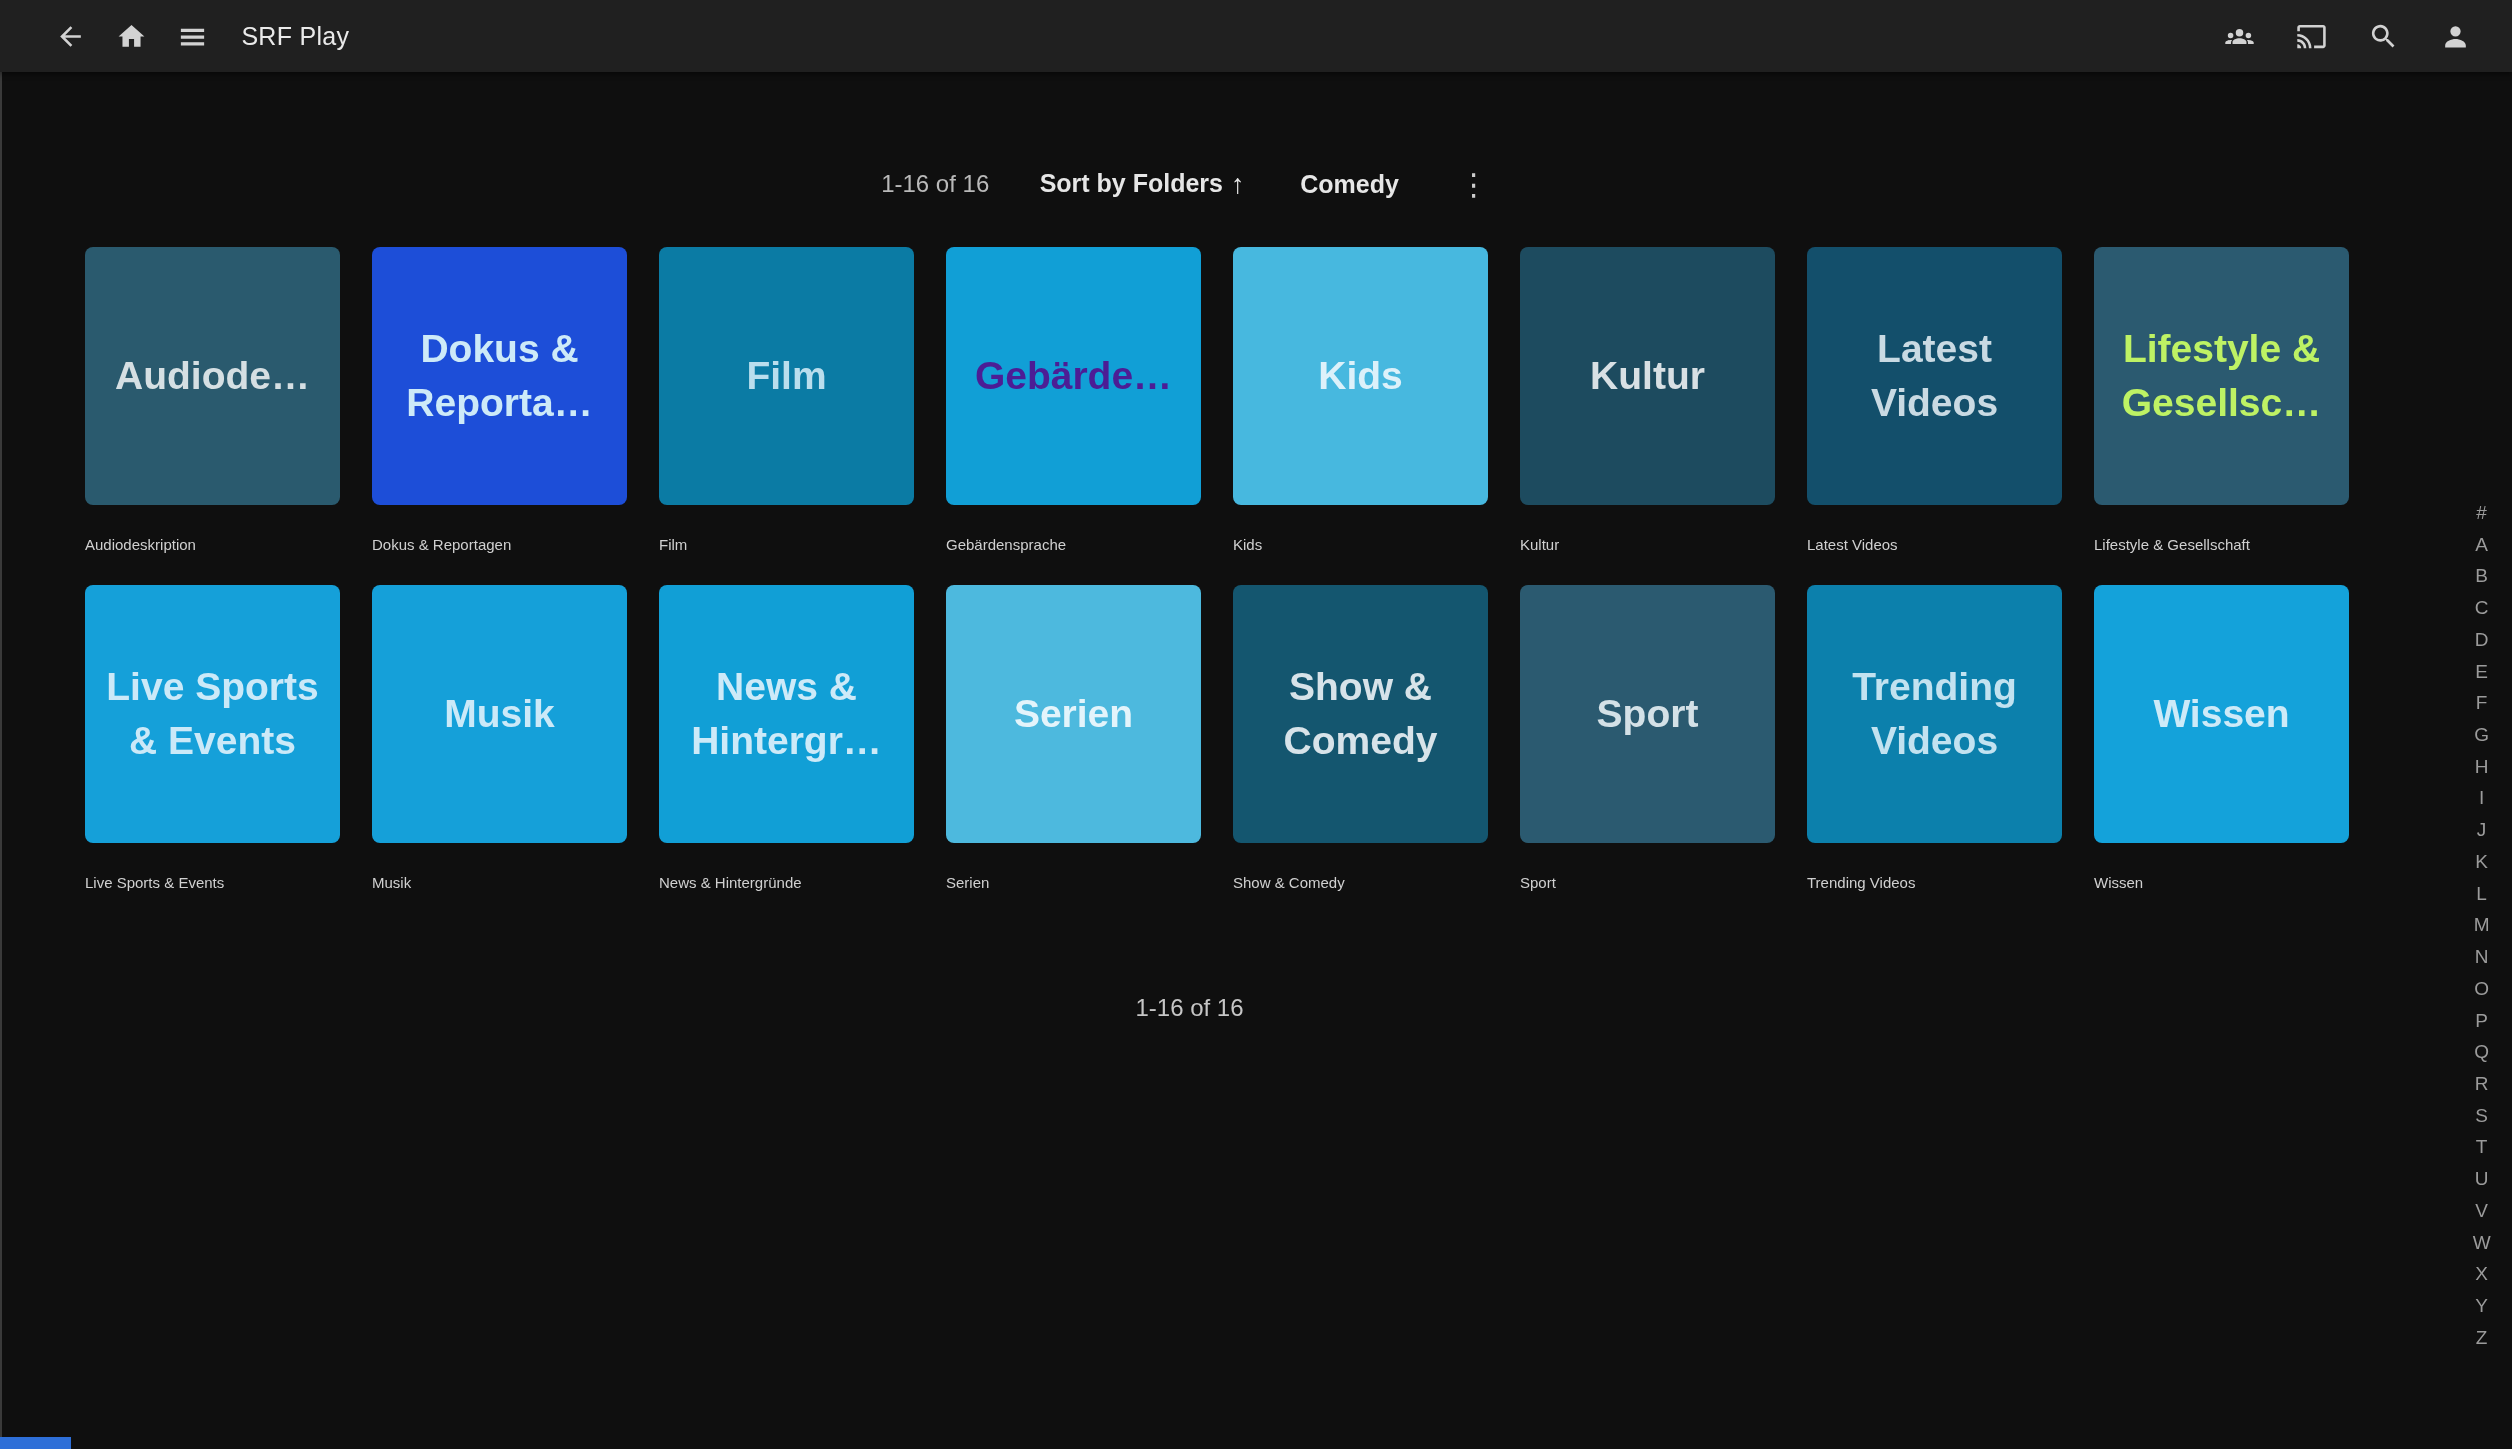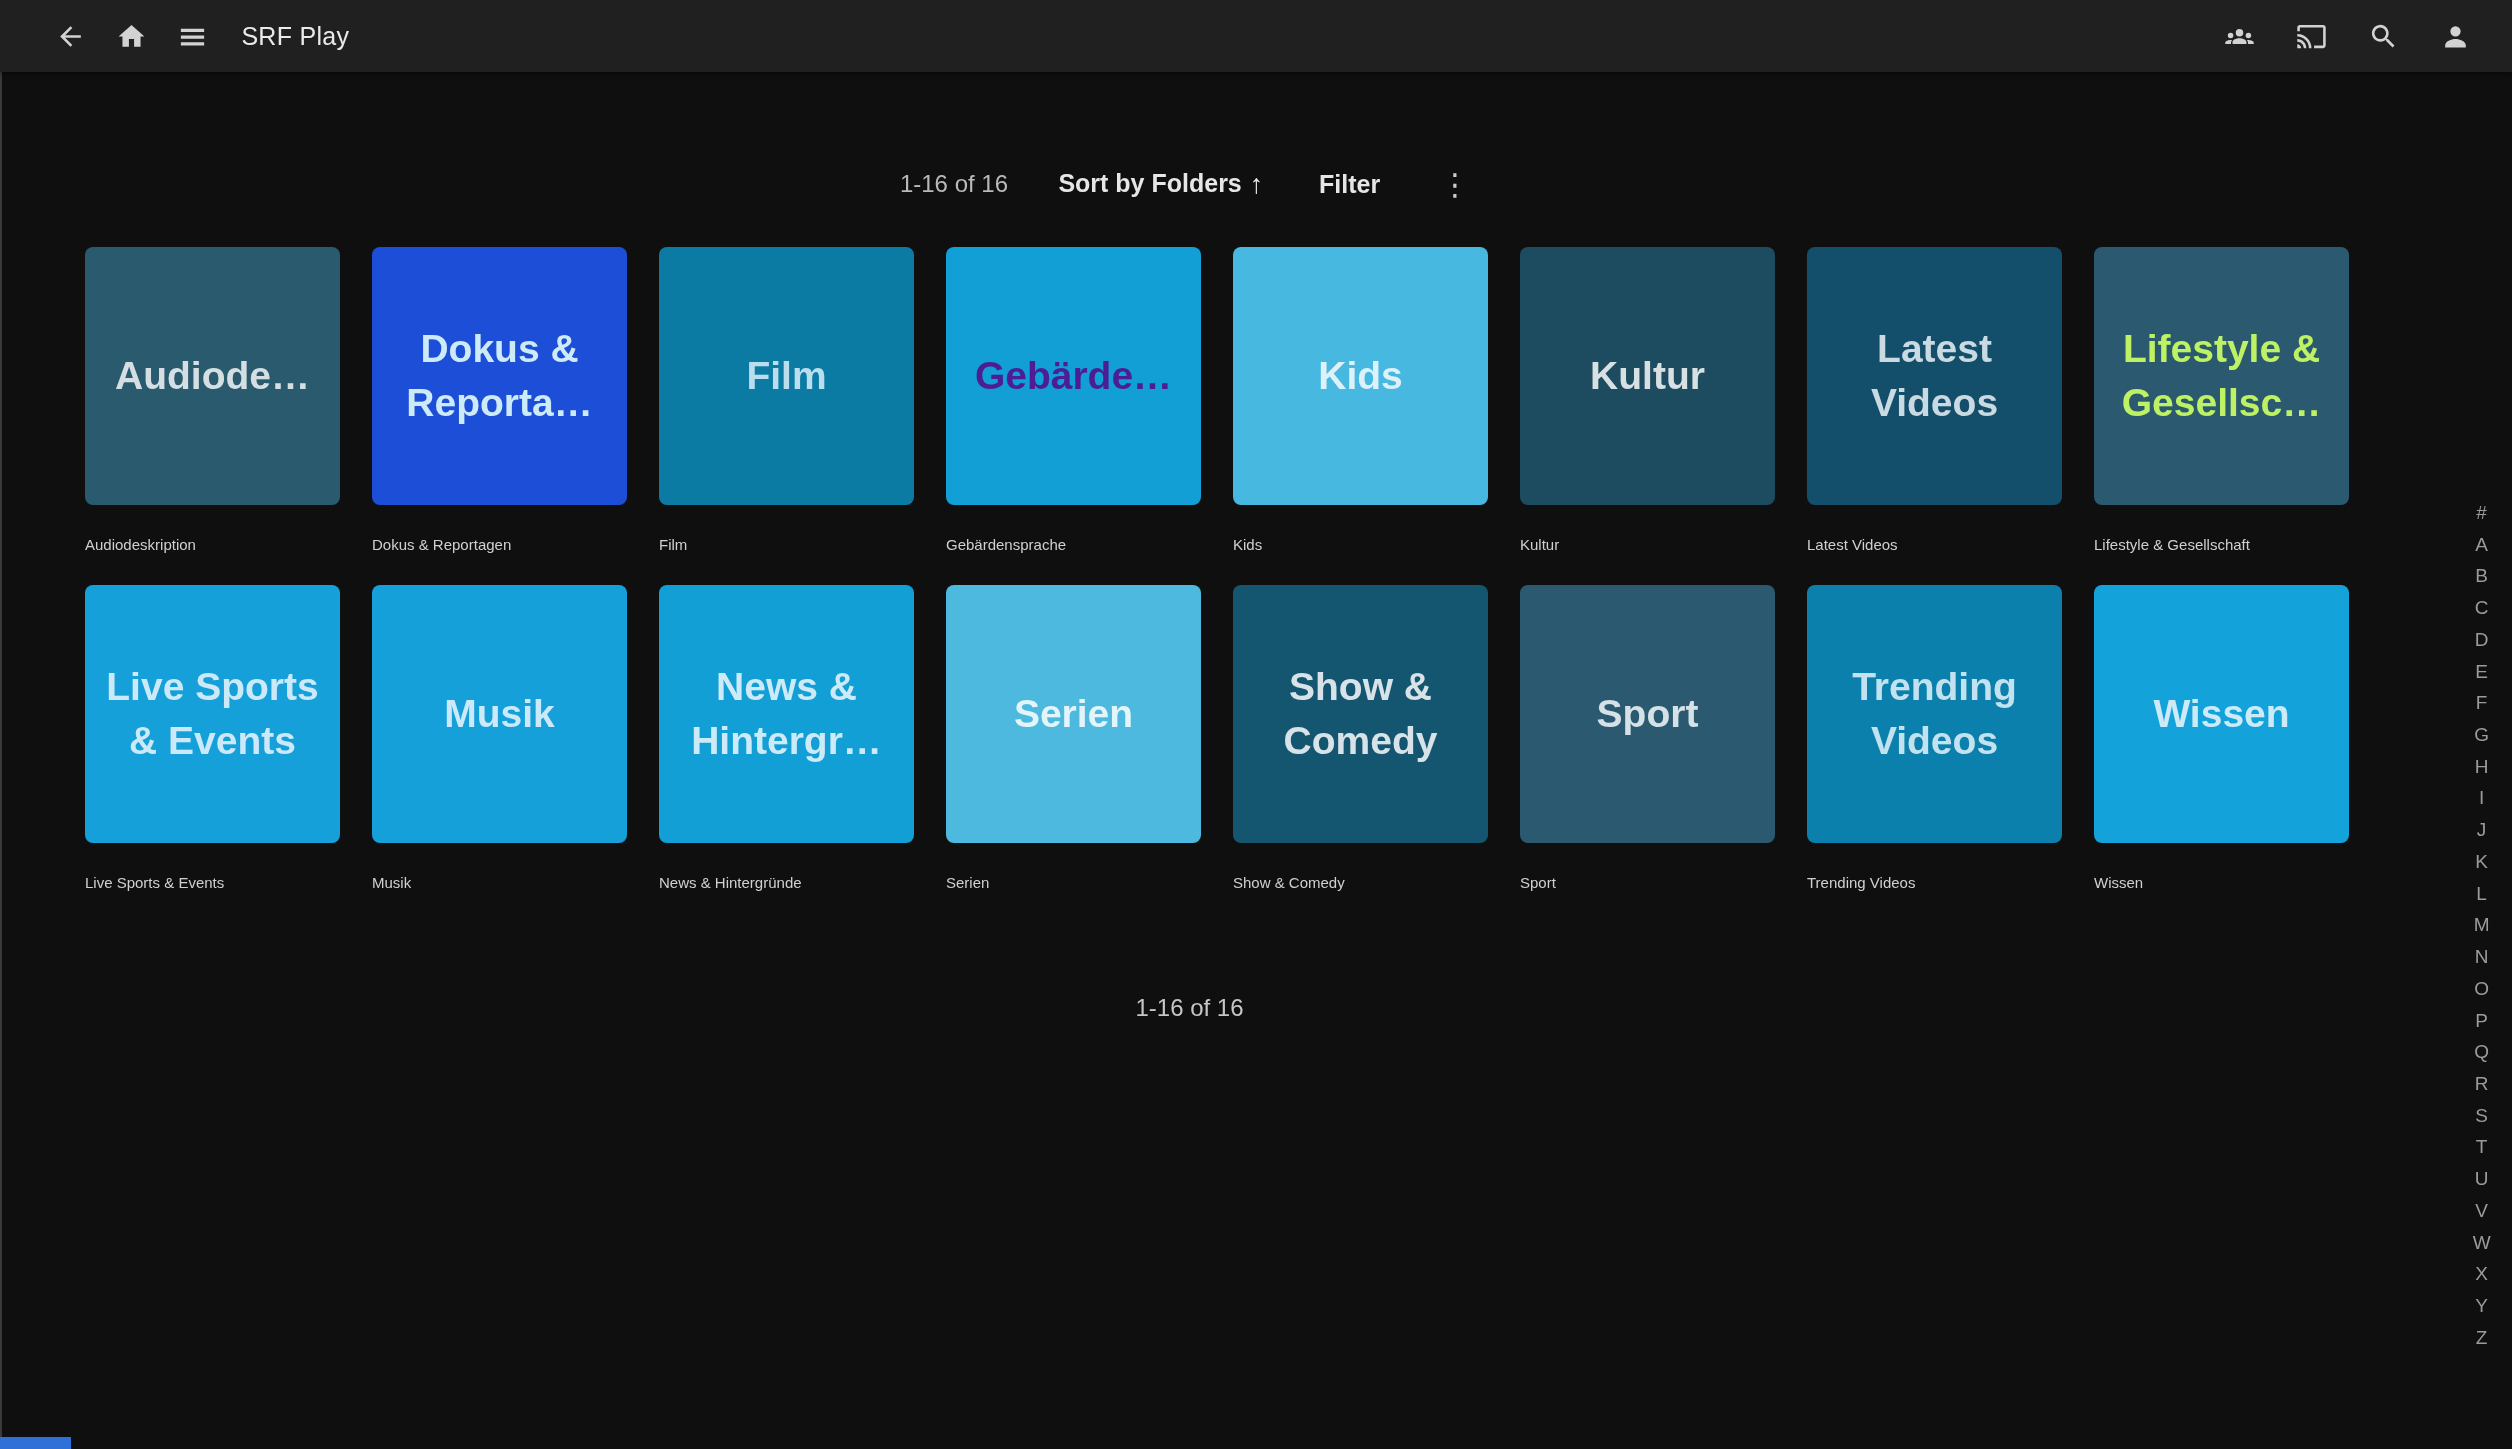--- a/index.html
+++ b/index.html
@@ -149,21 +149,21 @@
   </div>
 </header>
 
 <div class="centered-row toolbar">
   <span class="item-count">1-16 of 16</span>
   <button class="text-btn">
     <span>Sort by Folders</span>
     <span class="sort-arrow">↑</span>
   </button>
   <button class="text-btn">
-    <span>Filter</span>
+    <span>Comedy</span>
   </button>
   <button class="overflow-btn">⋮</button>
 </div>
 
 <main class="grid" id="folder-grid">
   <div class="cell">
     <div class="tile" style="background: rgb(42, 90, 110); color: rgb(213, 223, 227);">
       <div class="tile-label">Audiode…</div>
     </div>
     <div class="tile-caption">Audiodeskription</div>

